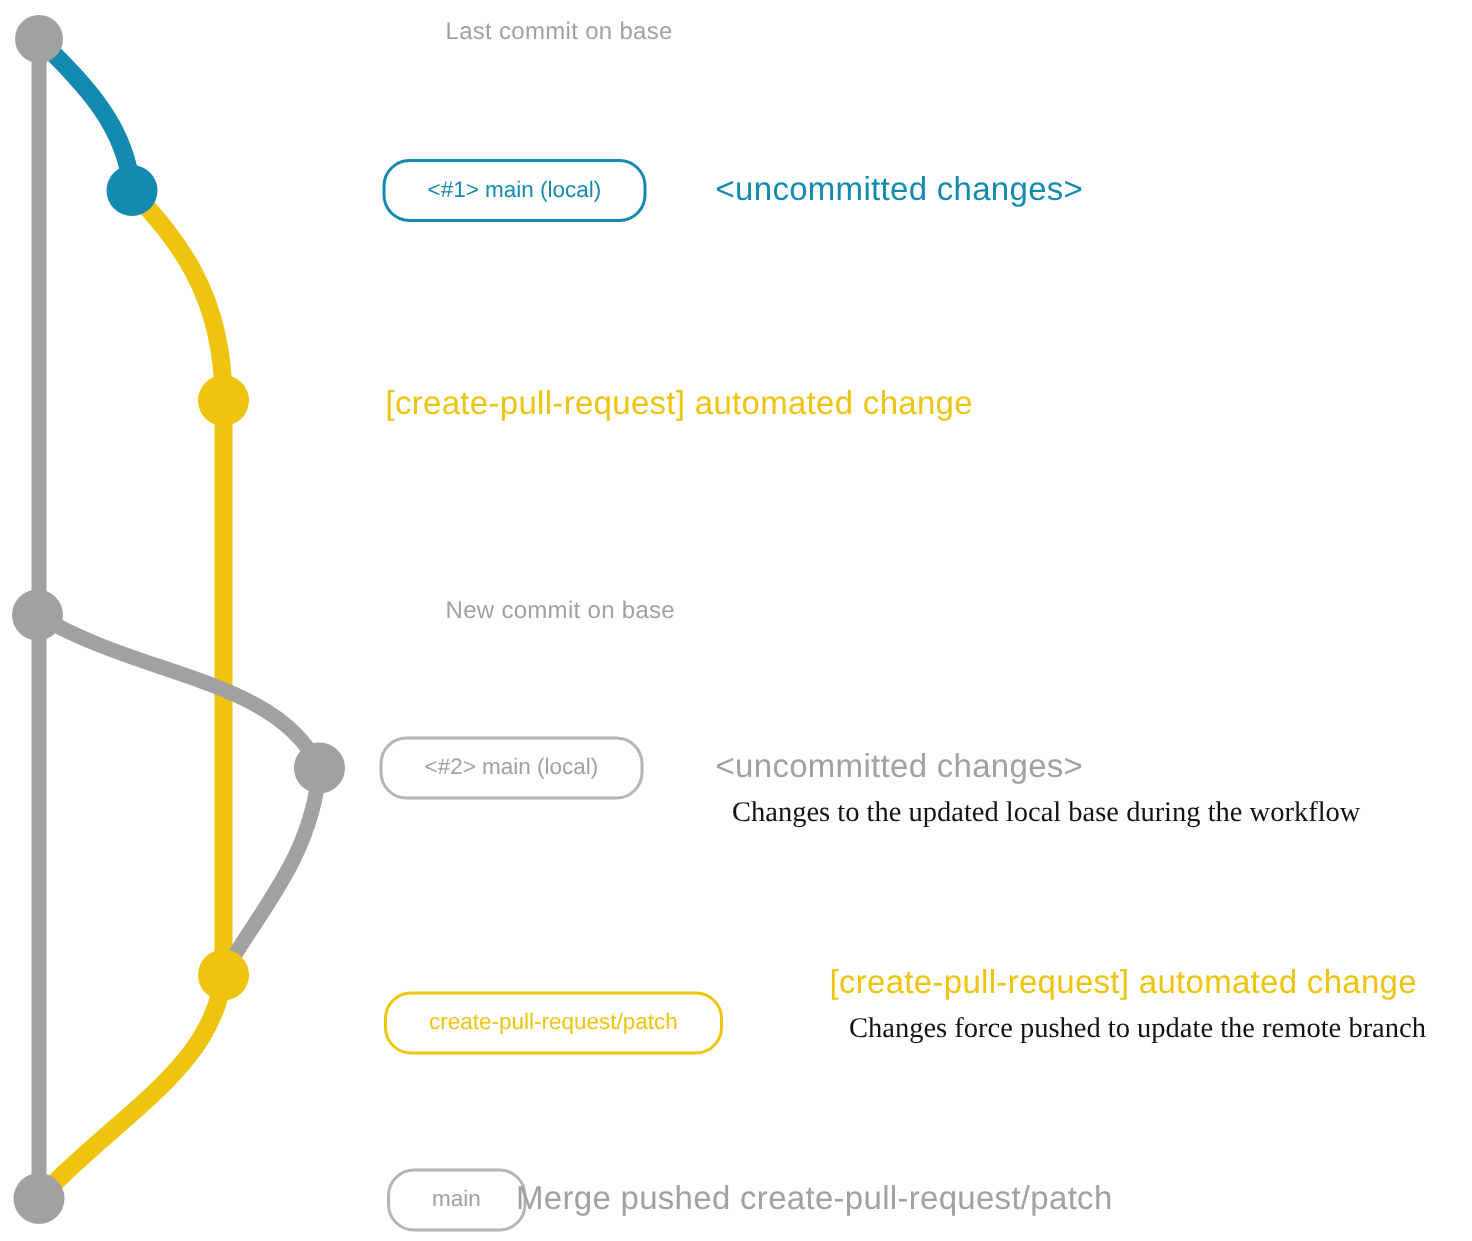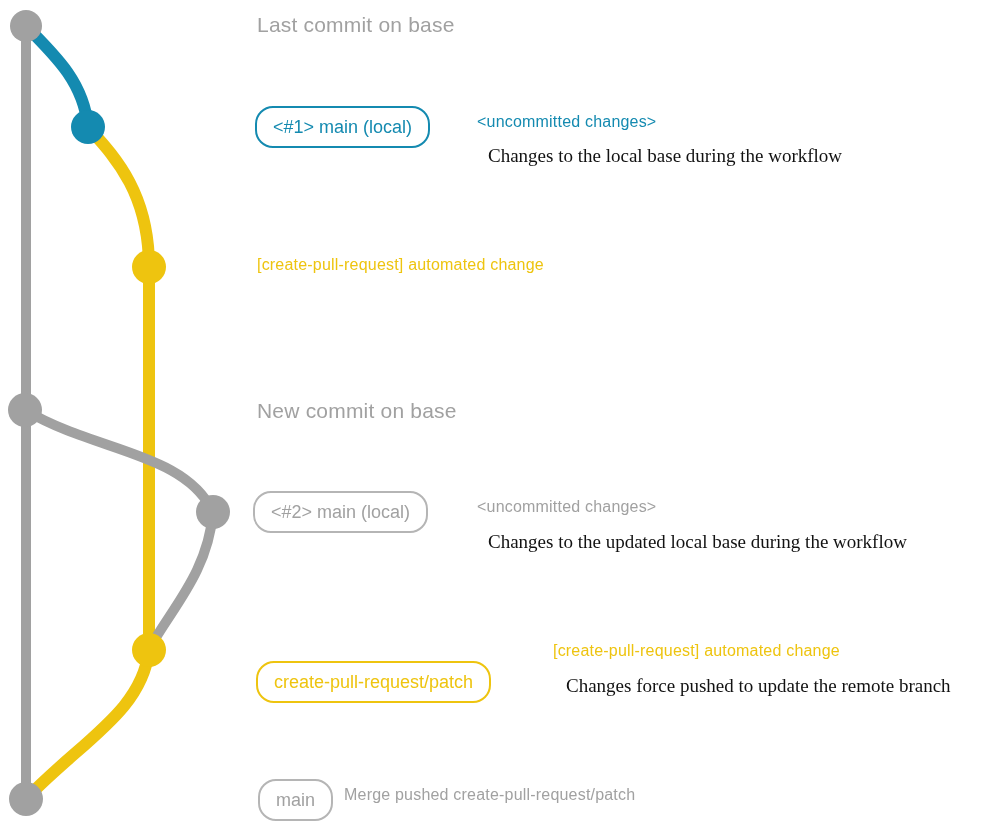--- a/index.html
+++ b/index.html
@@ -28,37 +28,38 @@
   .edge{fill:none;stroke-linecap:round;}
   .edge.gray{stroke:var(--gray);}
   .edge.blue{stroke:var(--blue);}
   .edge.yellow{stroke:var(--yellow);}
   .dot.gray{fill:var(--gray);}
   .dot.blue{fill:var(--blue);}
   .dot.yellow{fill:var(--yellow);}
 
   .label{position:absolute;white-space:nowrap;}
   .heading{
-    font-size:21px;
+    font-size:16px;
     color:var(--gray);
     letter-spacing:0.2px;
+    margin-left:40px;
   }
   .badge{
     display:inline-block;
-    font-size:18px;
-    padding:6px 16px;
+    font-size:15px;
+    padding:6px 28px;
     border-radius:18px;
     border:2px solid;
     line-height:26px;
   }
   .badge.blue{color:var(--blue);border-color:var(--blue);}
   .badge.gray{color:var(--gray);border-color:#b5b5b5;}
   .badge.yellow{color:var(--yellow);border-color:var(--yellow);margin-top:28px;}
   .title{
-    font-size:16px;
+    font-size:22px;
     letter-spacing:0.2px;
   }
   .title.blue{color:var(--blue);}
   .title.gray{color:var(--gray);}
   .title.yellow{color:var(--yellow);}
   .desc{
     font-family:"Liberation Serif", serif;
     font-size:19px;
     color:var(--dark);
   }
@@ -90,21 +91,20 @@
     <circle class="dot yellow" cx="149" cy="650" r="17"></circle>
     <circle class="dot gray" cx="26" cy="799" r="17"></circle>
   </svg>
 
   <div class="label heading" style="left:257px;top:13px;">Last commit on base</div>
 
   <div class="label" style="left:255px;top:106px;">
     <span class="badge blue">&lt;#1&gt; main (local)</span>
   </div>
   <div class="label title blue" style="left:477px;top:113px;">&lt;uncommitted changes&gt;</div>
-  <div class="label desc" style="left:488px;top:145px;">Changes to the local base during the workflow</div>
 
   <div class="label title yellow" style="left:257px;top:256px;">[create-pull-request] automated change</div>
 
   <div class="label heading" style="left:257px;top:399px;">New commit on base</div>
 
   <div class="label" style="left:253px;top:491px;">
     <span class="badge gray">&lt;#2&gt; main (local)</span>
   </div>
   <div class="label title gray" style="left:477px;top:498px;">&lt;uncommitted changes&gt;</div>
   <div class="label desc" style="left:488px;top:531px;text-align:center;">Changes to the updated local base during the workflow</div>

